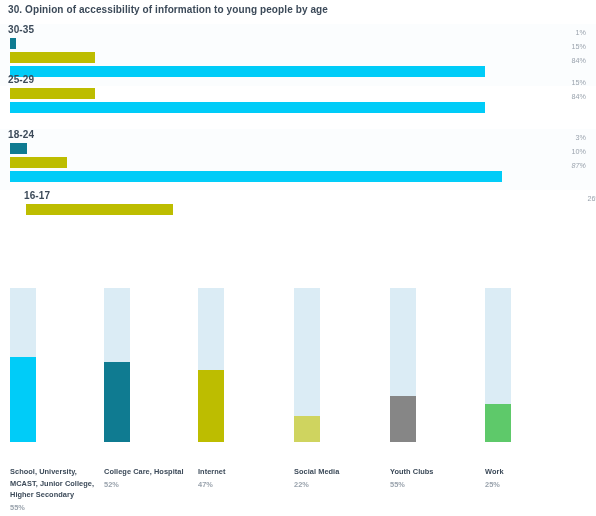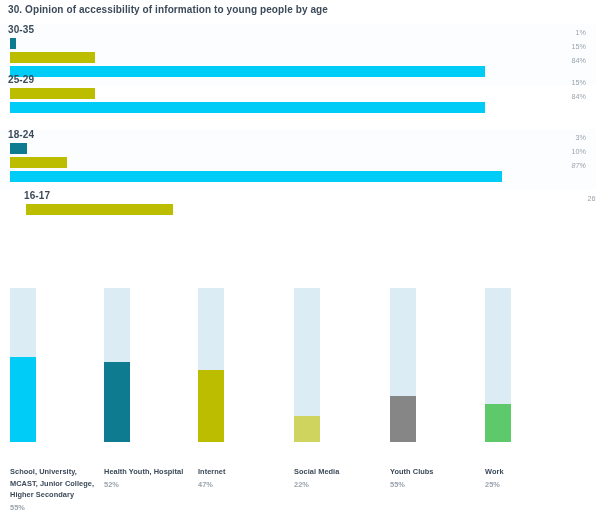--- a/index.html
+++ b/index.html
@@ -186,21 +186,21 @@
 
   <div id="chart31">
       <div class="vcol" style="left: 10px;">
         <div class="vcol-track" style="background: rgb(219, 236, 245);"></div>
         <div class="vcol-fill" style="height: 84.7px; background: rgb(0, 204, 248);"></div>
         <div class="vcol-caption"><span>School, University, MCAST, Junior College, Higher Secondary</span><span class="vcol-pct">55%</span></div>
       </div>
       <div class="vcol" style="left: 104px;">
         <div class="vcol-track" style="background: rgb(219, 236, 245);"></div>
         <div class="vcol-fill" style="height: 80.08px; background: rgb(15, 123, 145);"></div>
-        <div class="vcol-caption"><span>Health Youth, Hospital</span><span class="vcol-pct">52%</span></div>
+        <div class="vcol-caption"><span>College Care, Hospital</span><span class="vcol-pct">52%</span></div>
       </div>
       <div class="vcol" style="left: 198px;">
         <div class="vcol-track" style="background: rgb(219, 236, 245);"></div>
         <div class="vcol-fill" style="height: 72.38px; background: rgb(189, 189, 0);"></div>
         <div class="vcol-caption"><span>Internet</span><span class="vcol-pct">47%</span></div>
       </div>
       <div class="vcol" style="left: 294px;">
         <div class="vcol-track" style="background: rgb(219, 236, 245);"></div>
         <div class="vcol-fill" style="height: 26.18px; background: rgb(207, 212, 95);"></div>
         <div class="vcol-caption"><span>Social Media</span><span class="vcol-pct">22%</span></div>

